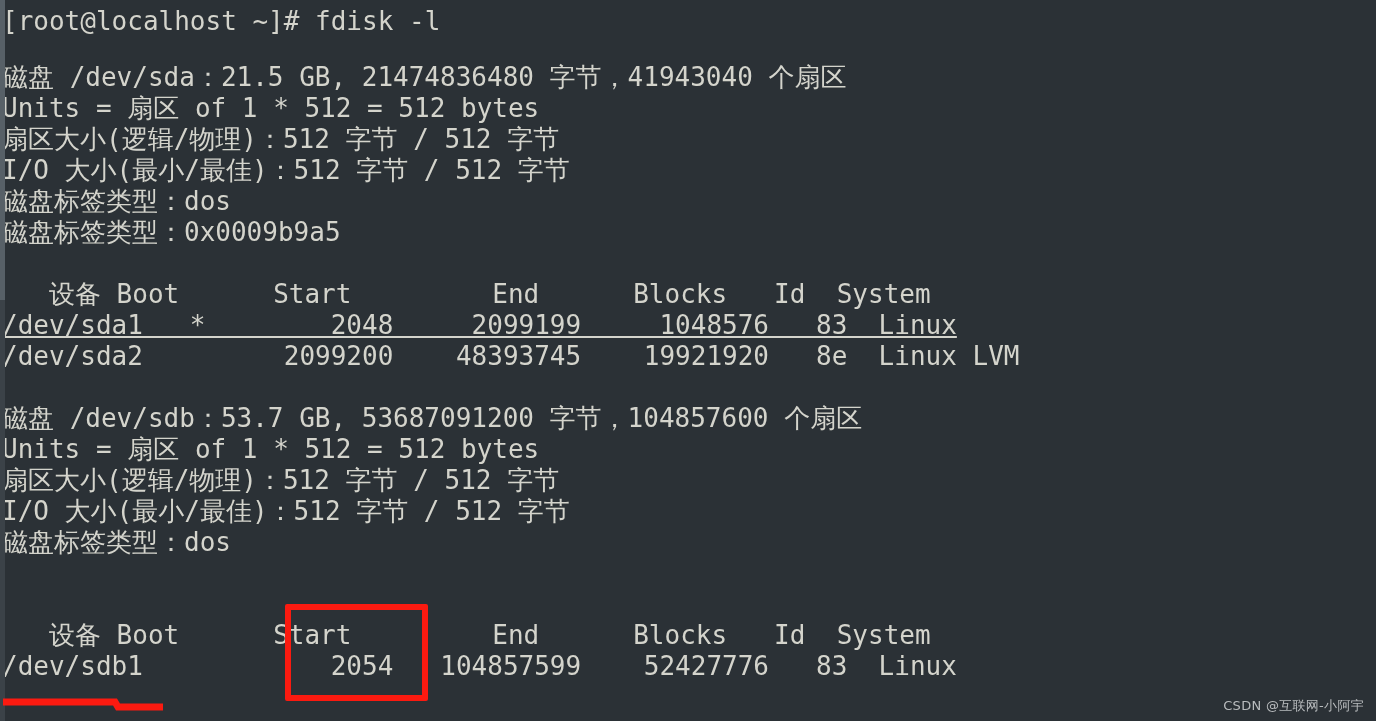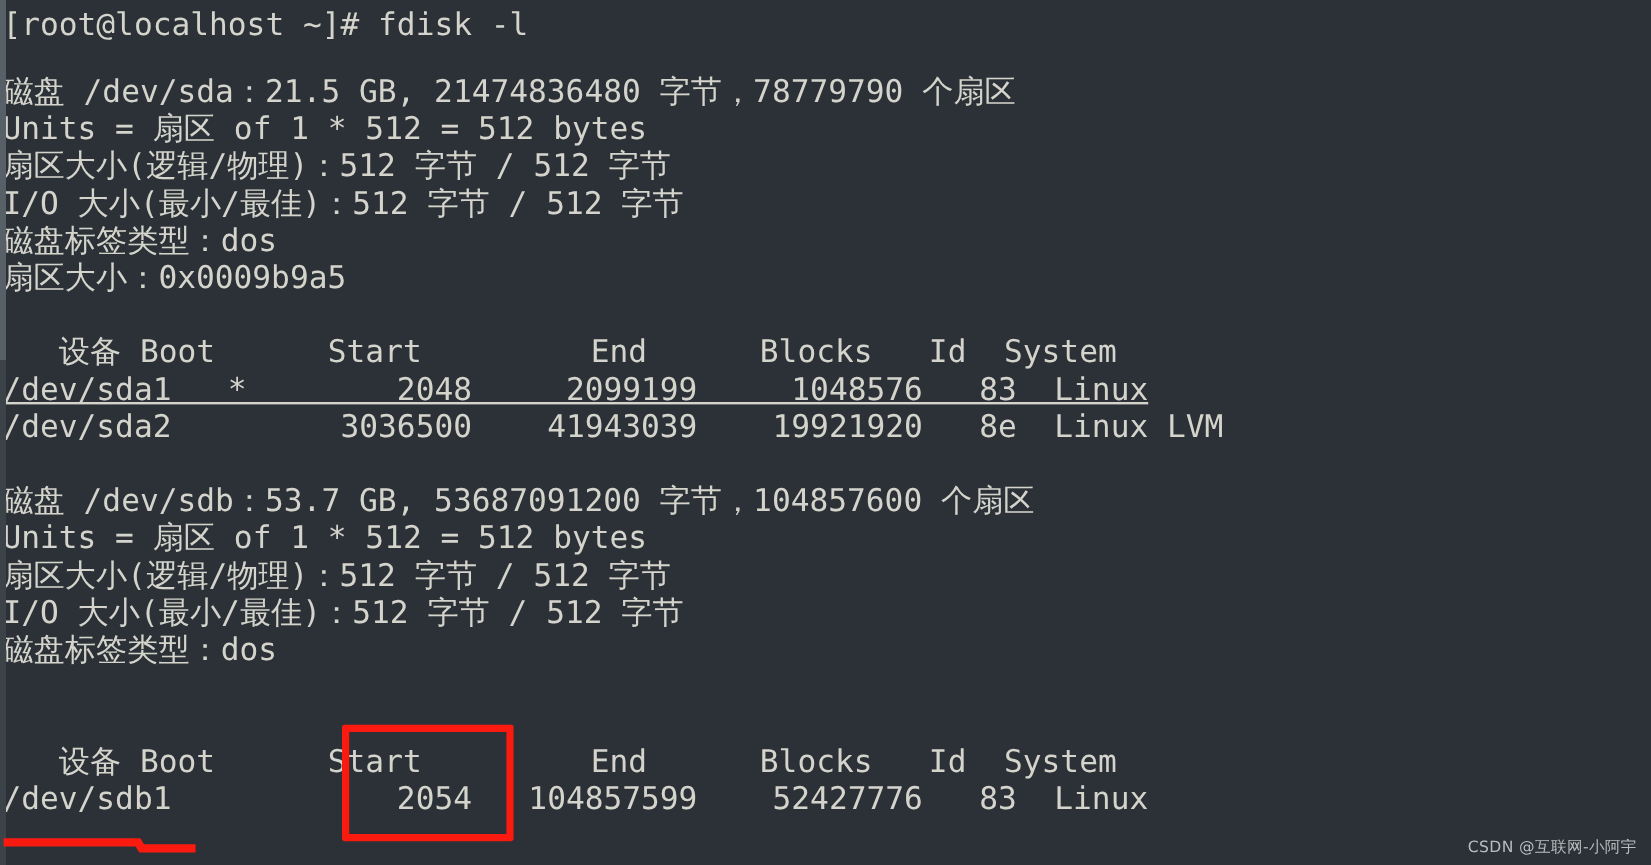--- a/index.html
+++ b/index.html
@@ -94,30 +94,30 @@
 <div id="terminal">
 
   <div class="left-gutter">
     <div class="thumb"></div>
   </div>
 
   <div class="screen">
 
     <div class="line" style="top:6px;">[root@localhost ~]# fdisk -l</div>
 
-    <div class="line cjk" style="top:62px;">磁盘 /dev/sda：21.5 GB, 21474836480 字节，78779790 个扇区</div>
+    <div class="line cjk" style="top:62px;">磁盘 /dev/sda：21.5 GB, 21474836480 字节，41943040 个扇区</div>
     <div class="line" style="top:93px;">Units = 扇区 of 1 * 512 = 512 bytes</div>
     <div class="line cjk" style="top:124px;">扇区大小(逻辑/物理)：512 字节 / 512 字节</div>
     <div class="line cjk" style="top:155px;">I/O 大小(最小/最佳)：512 字节 / 512 字节</div>
     <div class="line cjk" style="top:186px;">磁盘标签类型：dos</div>
-    <div class="line cjk" style="top:217px;">扇区大小：0x0009b9a5</div>
+    <div class="line cjk" style="top:217px;">磁盘标签类型：0x0009b9a5</div>
 
     <div class="line cjk" style="top:279px;">   设备 Boot      Start         End      Blocks   Id  System</div>
     <div class="line" style="top:310px;text-decoration:underline;">/dev/sda1   *        2048     2099199     1048576   83  Linux</div>
-    <div class="line" style="top:341px;">/dev/sda2         3036500    41943039    19921920   8e  Linux LVM</div>
+    <div class="line" style="top:341px;">/dev/sda2         2099200    48393745    19921920   8e  Linux LVM</div>
 
     <div class="line cjk" style="top:403px;">磁盘 /dev/sdb：53.7 GB, 53687091200 字节，104857600 个扇区</div>
     <div class="line" style="top:434px;">Units = 扇区 of 1 * 512 = 512 bytes</div>
     <div class="line cjk" style="top:465px;">扇区大小(逻辑/物理)：512 字节 / 512 字节</div>
     <div class="line cjk" style="top:496px;">I/O 大小(最小/最佳)：512 字节 / 512 字节</div>
     <div class="line cjk" style="top:527px;">磁盘标签类型：dos</div>
 
     <div class="line cjk" style="top:620px;">   设备 Boot      Start         End      Blocks   Id  System</div>
     <div class="line" style="top:651px;">/dev/sdb1            2054   104857599    52427776   83  Linux</div>
 

